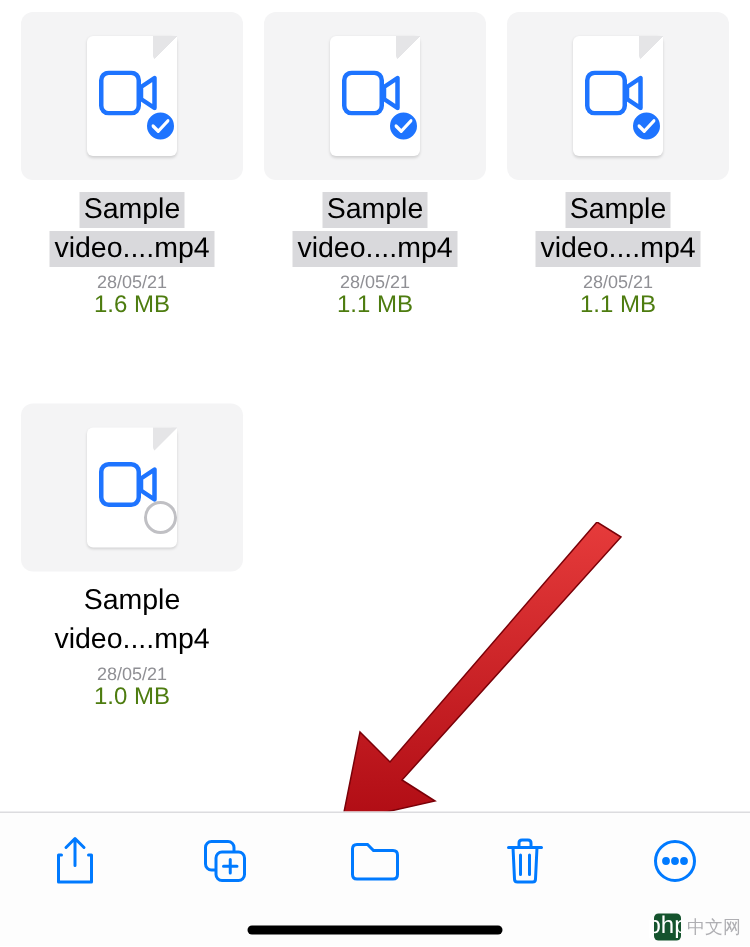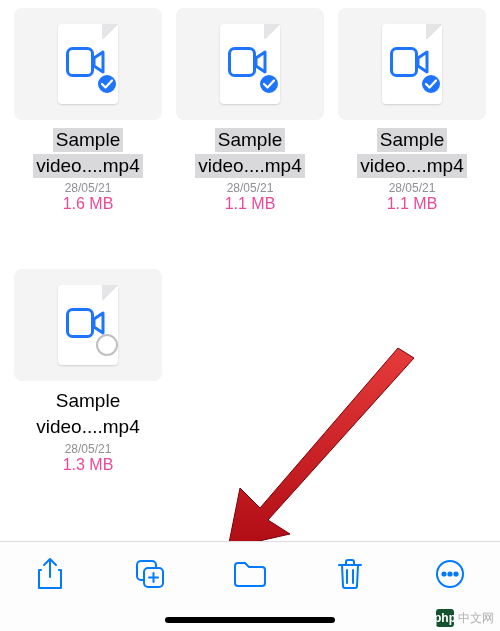--- a/index.html
+++ b/index.html
@@ -89,21 +89,21 @@
       max-width: 148px;
       margin-top: 2px;
     }
     .file-date {
       font-size: 12px;
       color: #8f8f94;
       margin-top: 3px;
     }
     .file-size {
       font-size: 16px;
-      color: #ec4899;
+      color: #4d7c0f;
     }
     .toolbar {
       position: absolute;
       bottom: 0;
       left: 0;
       width: 100%;
       height: 90px;
       border-top: 1px solid #dcdcdf;
       background: #fdfdfd;
       display: flex;
@@ -141,22 +141,22 @@
       align-items: center;
       gap: 4px;
       font-size: 12px;
       color: #afafb3;
     }
     .wm-logo {
       width: 18px;
       height: 18px;
       background: #14532d;
       color: #fff;
-      font-size: 12px;
-      font-weight: bold;
+      font-size: 16px;
+      font-weight: normal;
       display: flex;
       align-items: center;
       justify-content: center;
       border-radius: 3px;
     }
   </style>
 </head>
 <body>
 
 <div class="grid">
@@ -235,21 +235,21 @@
               <rect x="1.5" y="1.5" width="25" height="27" rx="5" fill="none" stroke="#1e74ff" stroke-width="3"></rect>
               <path d="M28 11 L37 5 L37 25 L28 19 Z" fill="none" stroke="#1e74ff" stroke-width="3" stroke-linejoin="round"></path>
             </svg>
           <div class="sel-badge unchecked"></div>
         </div>
       </div>
     </div>
     <div class="file-name" style="background:transparent">Sample</div>
     <div class="file-name" style="background:transparent">video....mp4</div>
     <div class="file-date">28/05/21</div>
-    <div class="file-size">1.3 MB</div>
+    <div class="file-size">1.0 MB</div>
   </div>
 
 </div>
 
 <svg class="arrow" style="left:228px; top:348px;" width="190" height="200" viewBox="0 0 190 200">
   <defs>
     <linearGradient id="ag" x1="0" y1="0" x2="0" y2="1">
       <stop offset="0%" stop-color="#e63b3b"></stop>
         <stop offset="100%" stop-color="#b00c14"></stop>
     </linearGradient>

